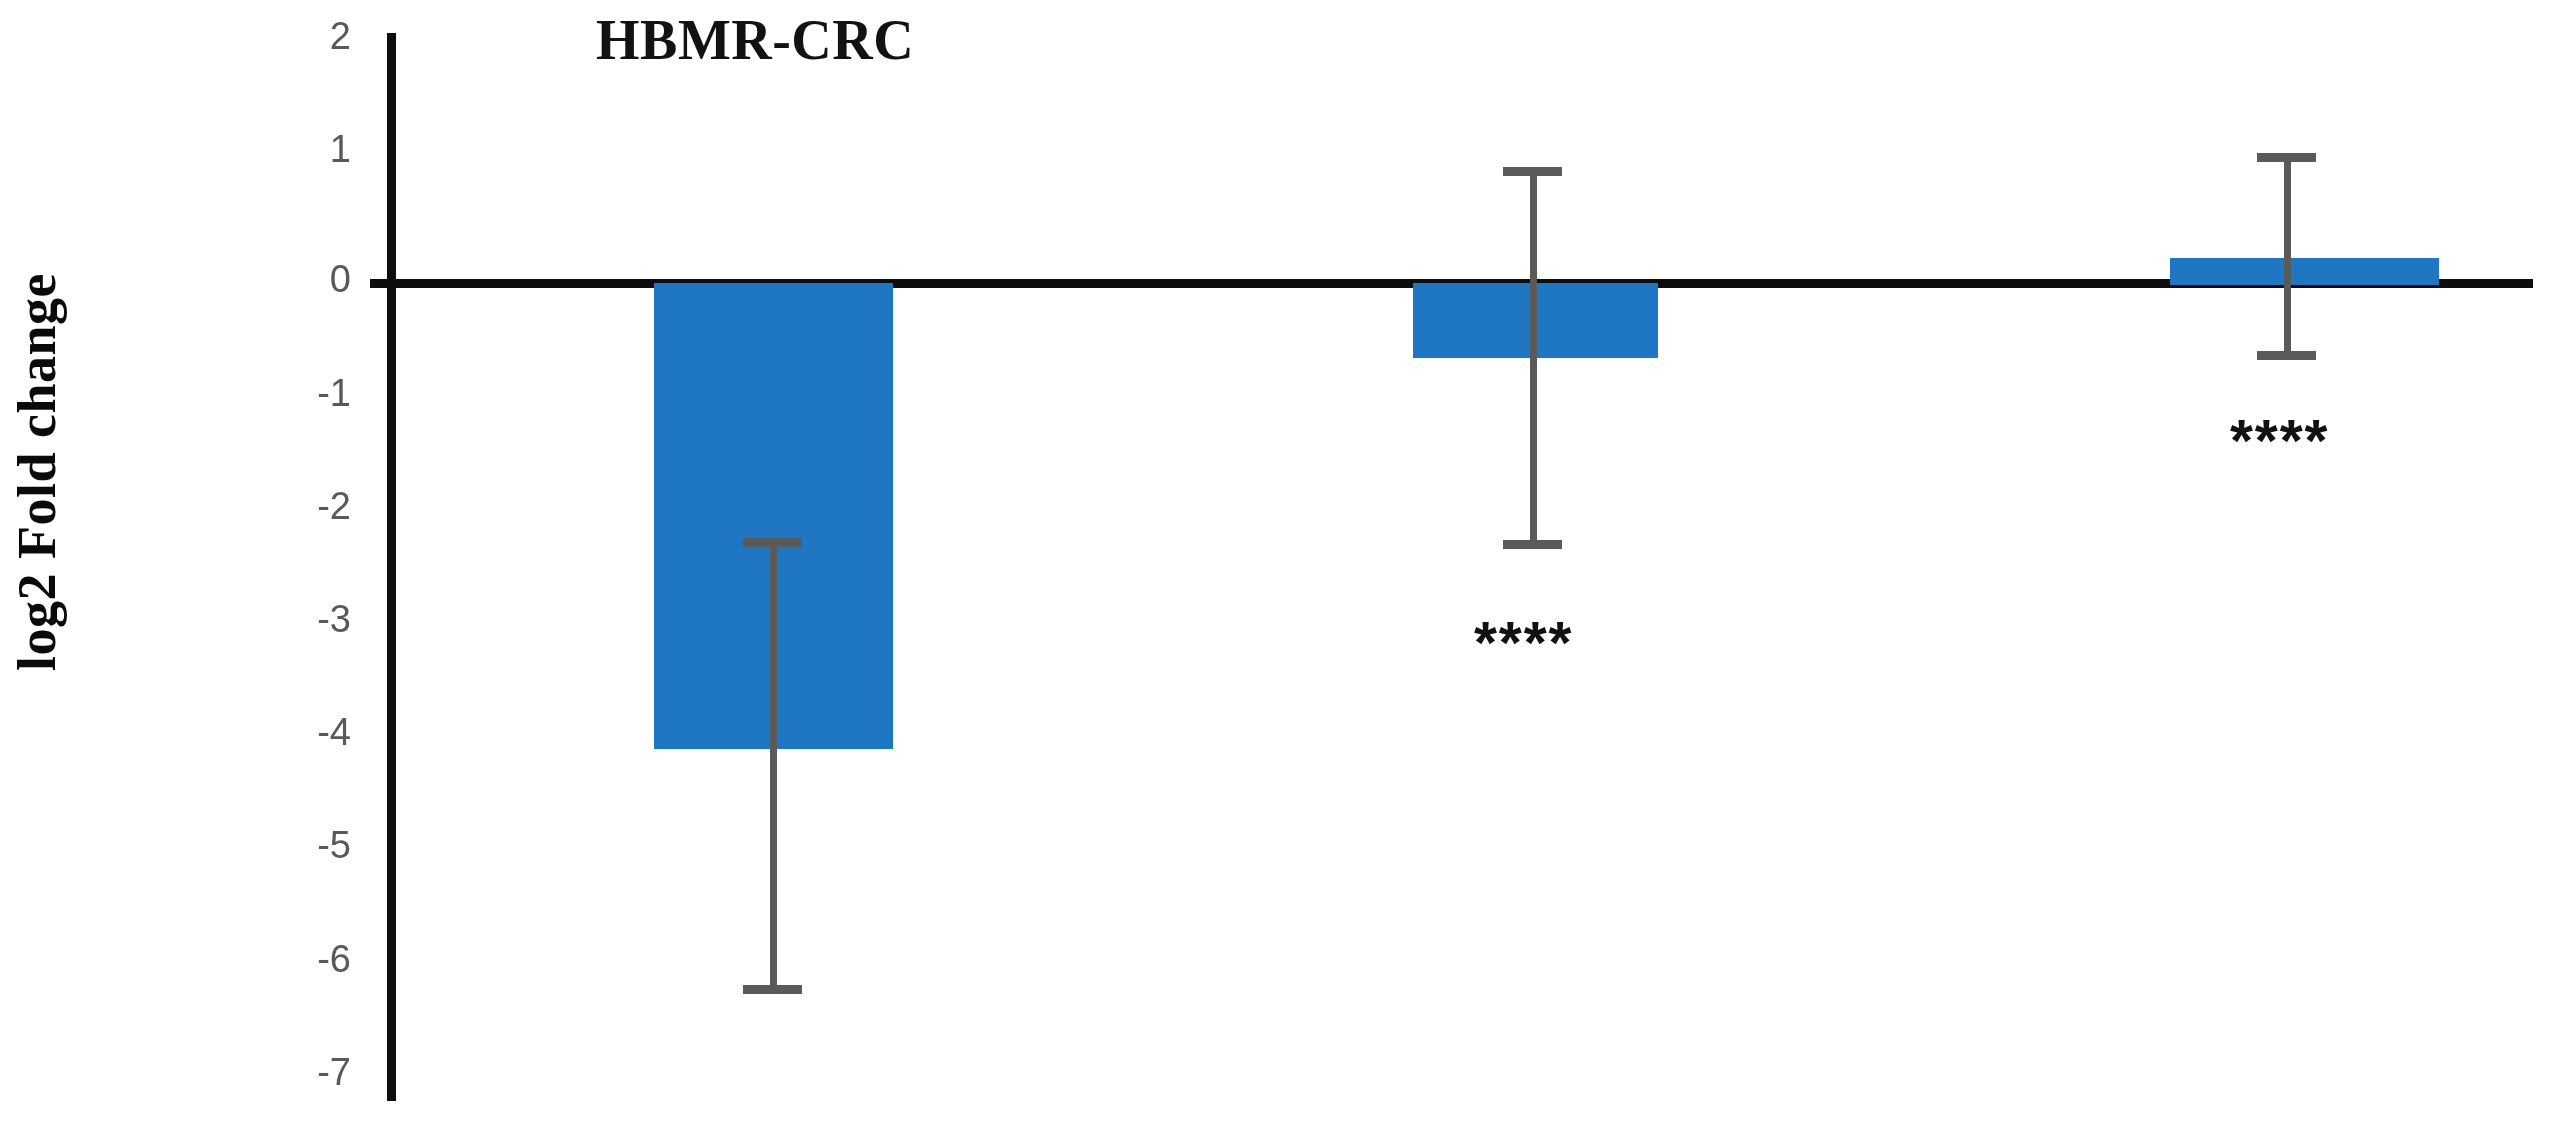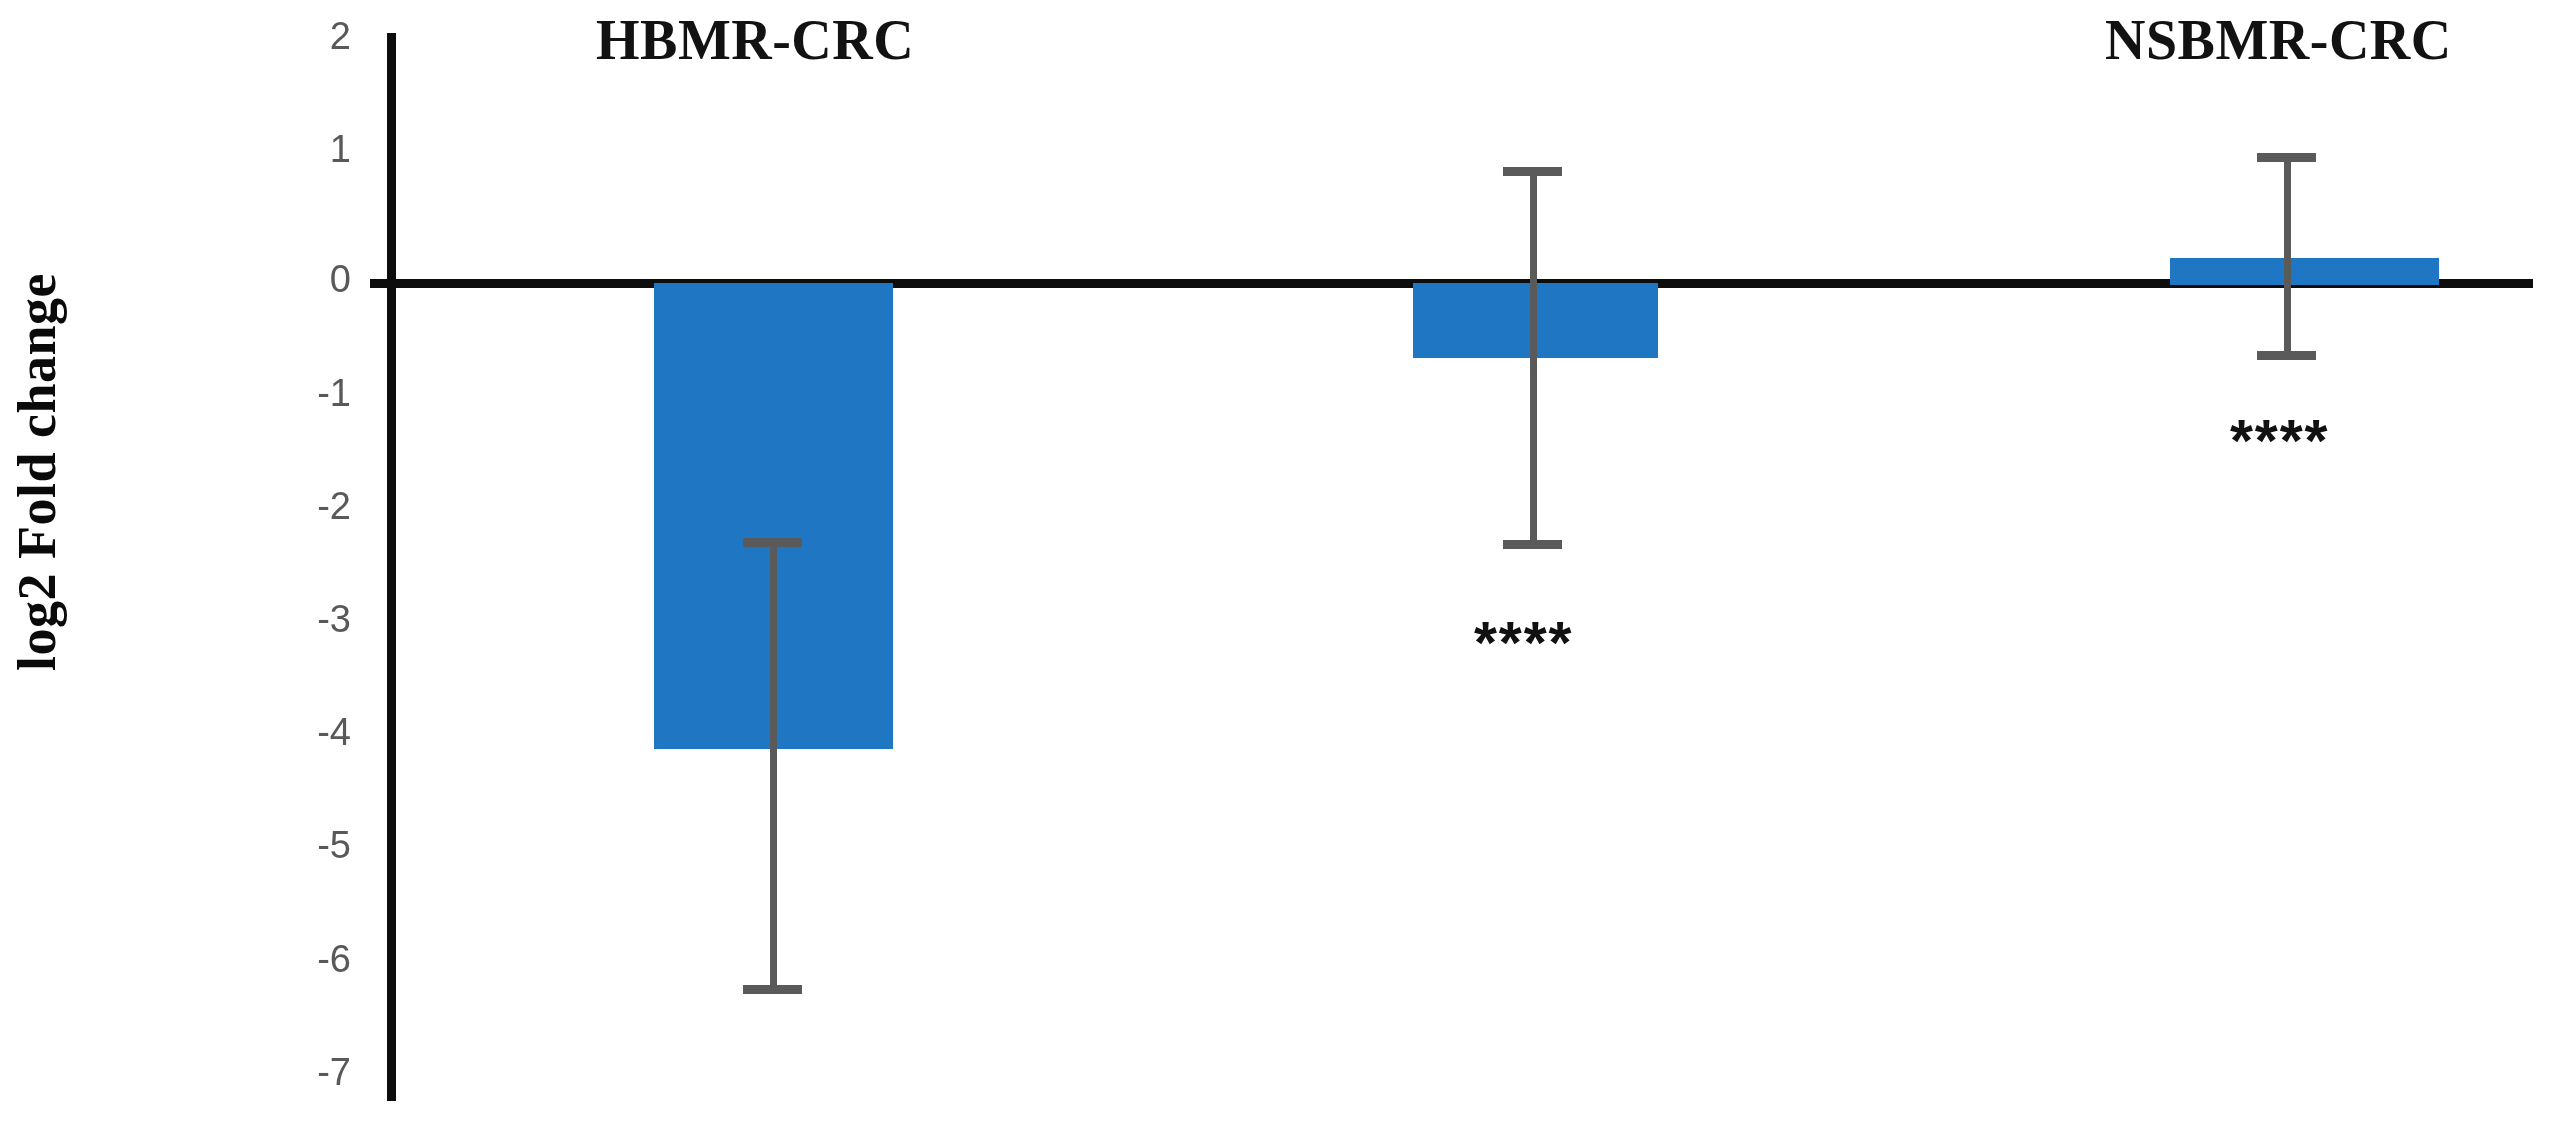--- a/index.html
+++ b/index.html
@@ -127,21 +127,20 @@
     <div class="errbar-cap" style="left:743px; top:538px;"></div>
     <div class="errbar-cap" style="left:743px; top:985px;"></div>
 
 
     <div class="bar" style="left:1413px; top:283px; width:245px; height:75px;"></div>
     <div class="errbar-stem" style="left:1530px; top:171px; height:376px;"></div>
     <div class="errbar-cap" style="left:1503px; top:167px;"></div>
     <div class="errbar-cap" style="left:1503px; top:540px;"></div>
     <div class="sig-marker" style="left:1474px; top:614px;">****</div>
 
-    <div class="series-label" style="left:2105px;">NSBMR-CRC</div>
 
     <div class="bar" style="left:2170px; top:258px; width:269px; height:27px;"></div>
     <div class="errbar-stem" style="left:2284px; top:157px; height:201px;"></div>
     <div class="errbar-cap" style="left:2257px; top:153px;"></div>
     <div class="errbar-cap" style="left:2257px; top:351px;"></div>
     <div class="sig-marker" style="left:2230px; top:412px;">****</div>
 
   </div>
 </div>
 

